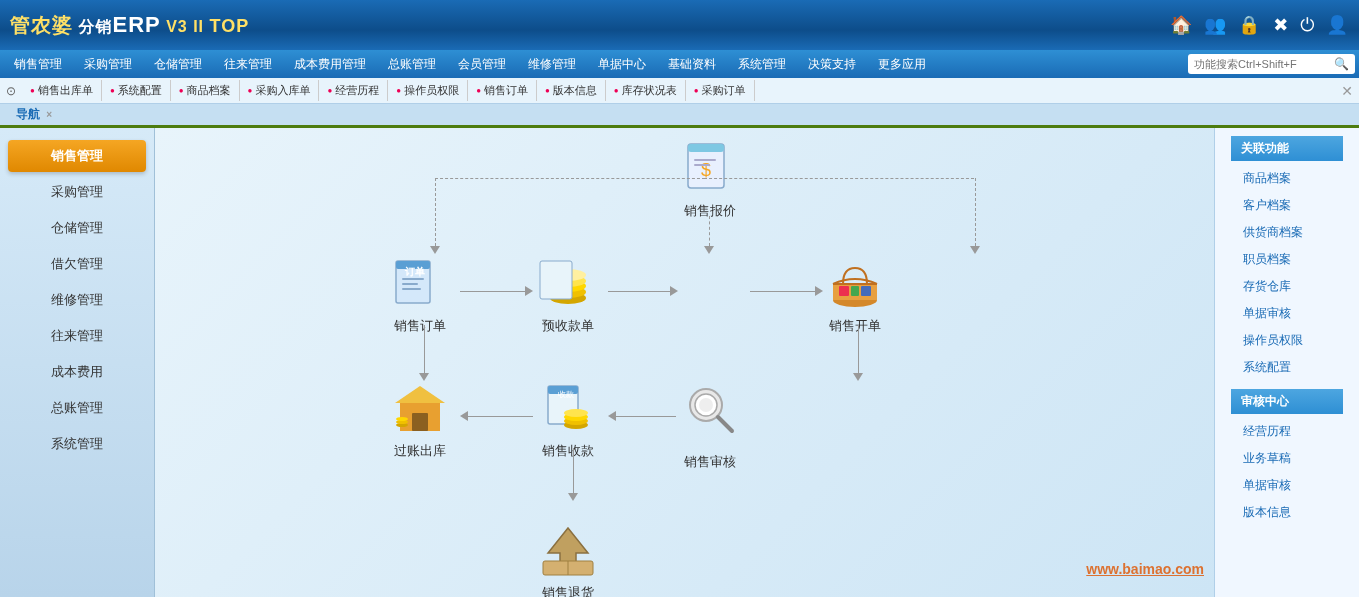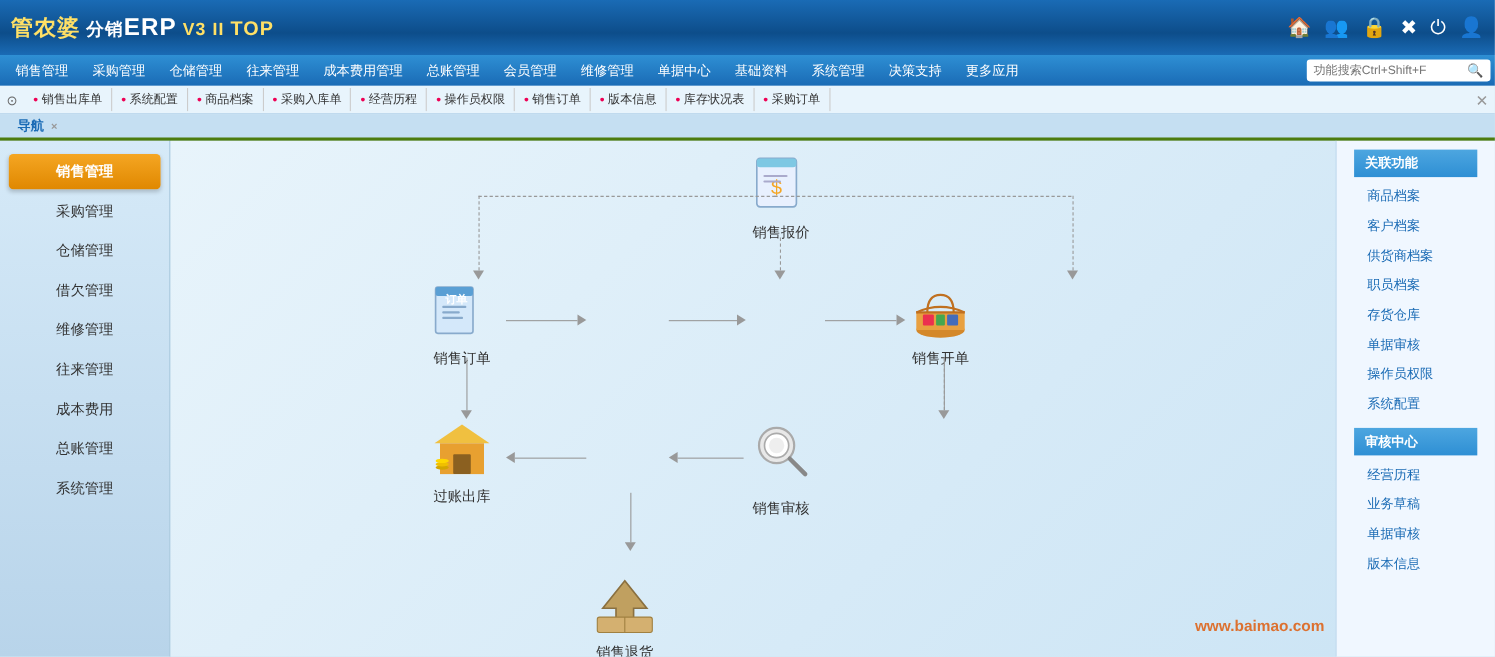--- a/index.html
+++ b/index.html
@@ -193,20 +193,21 @@
     
     #watermark {
       position: absolute;
       bottom: 20px;
       right: 10px;
       color: #e05500;
       font-size: 14px;
       font-weight: bold;
       opacity: 0.8;
       pointer-events: none;
+      text-decoration: underline;
     }
 
     
     #right-panel::-webkit-scrollbar { width: 6px; }
     #right-panel::-webkit-scrollbar-thumb { background: #a0c0e0; border-radius: 3px; }
   </style>
 </head>
 <body>
 
 <div id="header">
@@ -353,20 +354,35 @@
           </svg>
         </div>
         <div class="flow-label">销售订单</div>
       </div>
 
       <div style="position:absolute;left:305px;top:158px;display:flex;align-items:center;">
         <div style="width:65px;height:1px;background:#999;"></div>
         <div style="width:0;height:0;border-top:5px solid transparent;border-bottom:5px solid transparent;border-left:8px solid #999;"></div>
       </div>
 
+      <div class="flow-node" style="left:378px;top:125px;">
+        <div class="flow-icon">
+          <svg viewBox="0 0 60 55" width="60" height="55">
+
+            <ellipse cx="30" cy="42" rx="18" ry="6" fill="#d4a600"></ellipse>
+            <ellipse cx="30" cy="36" rx="18" ry="6" fill="#f0c000"></ellipse>
+            <ellipse cx="30" cy="30" rx="18" ry="6" fill="#ffd700"></ellipse>
+            <ellipse cx="30" cy="25" rx="18" ry="6" fill="#ffe44d"></ellipse>
+            <ellipse cx="30" cy="19" rx="18" ry="6" fill="#fff0a0"></ellipse>
+
+            <rect x="2" y="5" width="32" height="38" rx="2" fill="#e8f4fa" stroke="#88aacc" stroke-width="1"></rect>
+          </svg>
+        </div>
+        <div class="flow-label">预收款单</div>
+      </div>
 
       <div style="position:absolute;left:453px;top:158px;display:flex;align-items:center;">
         <div style="width:62px;height:1px;background:#999;"></div>
         <div style="width:0;height:0;border-top:5px solid transparent;border-bottom:5px solid transparent;border-left:8px solid #999;"></div>
       </div>
 
 
       <div style="position:absolute;left:595px;top:158px;display:flex;align-items:center;">
         <div style="width:65px;height:1px;background:#999;"></div>
         <div style="width:0;height:0;border-top:5px solid transparent;border-bottom:5px solid transparent;border-left:8px solid #999;"></div>
@@ -405,20 +421,36 @@
           </svg>
         </div>
         <div class="flow-label">过账出库</div>
       </div>
 
       <div style="position:absolute;left:305px;top:283px;display:flex;align-items:center;">
         <div style="width:0;height:0;border-top:5px solid transparent;border-bottom:5px solid transparent;border-right:8px solid #999;"></div>
         <div style="width:65px;height:1px;background:#999;"></div>
       </div>
 
+      <div class="flow-node" style="left:378px;top:250px;">
+        <div class="flow-icon">
+          <svg viewBox="0 0 60 55" width="60" height="55">
+
+            <rect x="10" y="5" width="30" height="38" rx="2" fill="#e8f4fa" stroke="#88aacc" stroke-width="1.5"></rect>
+            <rect x="10" y="5" width="30" height="8" rx="2" fill="#5a9fd4"></rect>
+            <text x="20" y="16" font-size="8" fill="white">收款</text>
+
+            <ellipse cx="38" cy="44" rx="12" ry="4" fill="#d4a600"></ellipse>
+            <ellipse cx="38" cy="40" rx="12" ry="4" fill="#f0c000"></ellipse>
+            <ellipse cx="38" cy="36" rx="12" ry="4" fill="#ffd700"></ellipse>
+            <ellipse cx="38" cy="32" rx="12" ry="4" fill="#ffe44d"></ellipse>
+          </svg>
+        </div>
+        <div class="flow-label">销售收款</div>
+      </div>
 
       <div style="position:absolute;left:453px;top:283px;display:flex;align-items:center;">
         <div style="width:0;height:0;border-top:5px solid transparent;border-bottom:5px solid transparent;border-right:8px solid #999;"></div>
         <div style="width:60px;height:1px;background:#999;"></div>
       </div>
 
       <div class="flow-node" style="left:520px;top:250px;gap:11px;">
         <div class="flow-icon">
           <svg viewBox="0 0 60 55" width="60" height="55">
 

